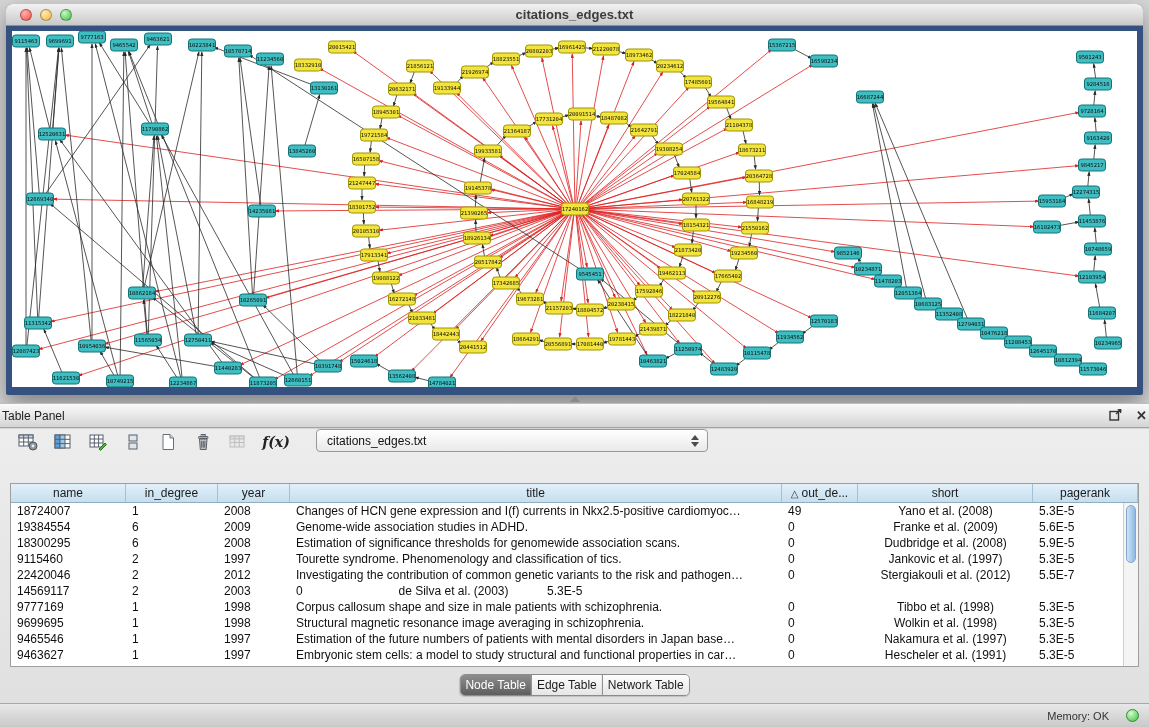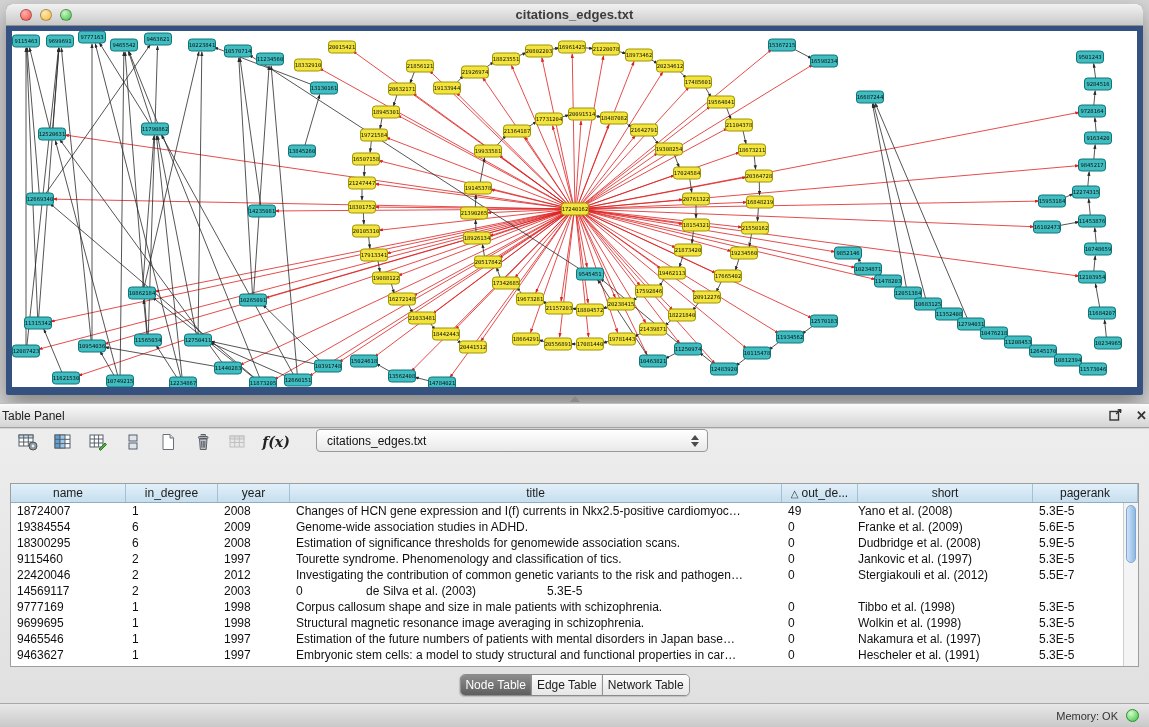--- a/index.html
+++ b/index.html
@@ -47,35 +47,35 @@
   .tablewrap{position:absolute;left:10px;right:10px;top:54px;bottom:36px;background:#fff;border:1px solid #9e9e9e}
   .thead{position:absolute;left:0;right:0;top:0;height:19px;display:flex;
     background:linear-gradient(#e2f0fa,#c6deee);border-bottom:1px solid #90aec2}
   .hcell{display:flex;align-items:center;justify-content:center;font-size:12px;color:#1c1c1c;
     border-right:1px solid #a4c0d4;overflow:hidden;white-space:nowrap}
   .hcell .sortg{font-size:10px;margin-right:3px;color:#333}
   .tbody{position:absolute;left:0;right:15px;top:19px;bottom:0;overflow:hidden;background:#fff}
   .trow{height:16px;display:flex;align-items:center}
   .tcell{font-size:12px;color:#101010;padding-left:6px;white-space:nowrap;overflow:hidden;flex:none}
   .c0{width:115px}.c1{width:92px}.c2{width:72px}.c3{width:492px}.c4{width:76px}.c5{width:175px}.c6{width:90px;flex:1}
-  .tcell.c5{padding-left:0}
+  .tcell.c5{text-align:center;padding-left:0}
   .vscroll{position:absolute;right:0;top:19px;bottom:0;width:15px;background:#f4f4f4;border-left:1px solid #cfcfcf}
   .vthumb{position:absolute;left:2px;top:2px;width:10px;height:58px;border-radius:6px;
     background:linear-gradient(90deg,#cfe3f7,#8fb9e6);border:1px solid #84a6cc}
 
   .tabsbar{position:absolute;left:50%;bottom:7px;transform:translateX(-50%);display:inline-flex;
     border:1px solid #8b8b8b;border-radius:5px;overflow:hidden;box-shadow:0 1px 1px rgba(0,0,0,.15)}
   .tab{padding:3px 5px;font-size:12px;color:#1d1d1d;background:linear-gradient(#fdfdfd,#e6e6e6);
     border-left:1px solid #8b8b8b;white-space:nowrap}
   .tab:first-child{border-left:none}
   .tab.active{background:linear-gradient(#8d8d8d,#5e5e5e);color:#fff}
 
   .statusbar{position:absolute;left:0;bottom:0;width:1149px;height:24px;
     background:linear-gradient(#e8e8e8,#c9c9c9);border-top:1px solid #a8a8a8;
-    display:flex;align-items:center;justify-content:flex-end;padding-right:10px;gap:8px;font-size:11px;color:#333}
+    display:flex;align-items:center;justify-content:flex-end;padding-right:10px;gap:17px;font-size:11px;color:#333}
   .memdot{width:13px;height:13px;border-radius:50%;border:1px solid #2d8f2d;
     background:radial-gradient(circle at 35% 30%,#d8fbd0,#35c23a)}
 </style>
 </head>
 <body>
 
 <div class="net-window">
   <div class="titlebar">
     <div class="traffic">
       <span class="tl red"></span>

